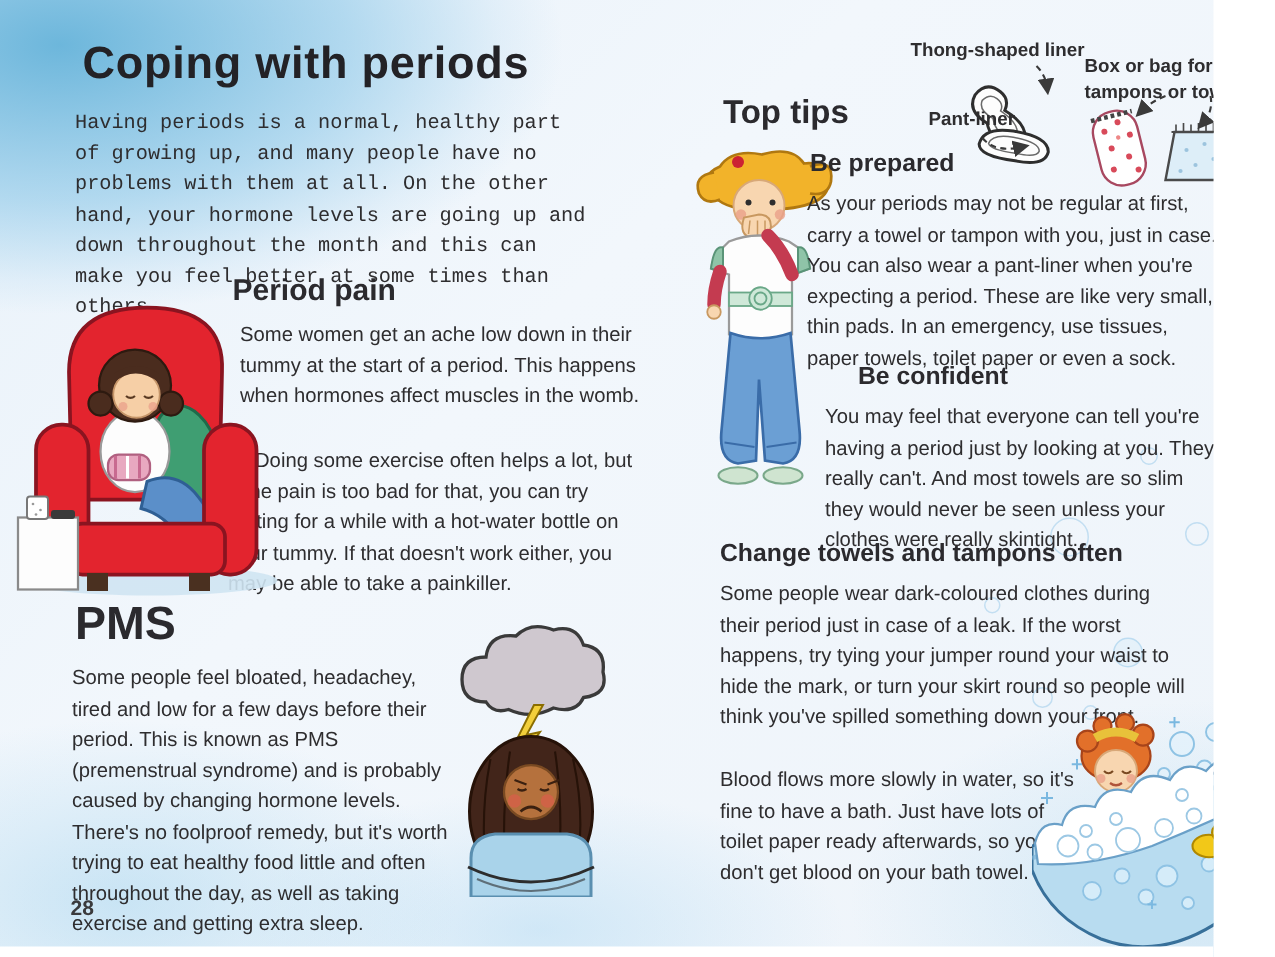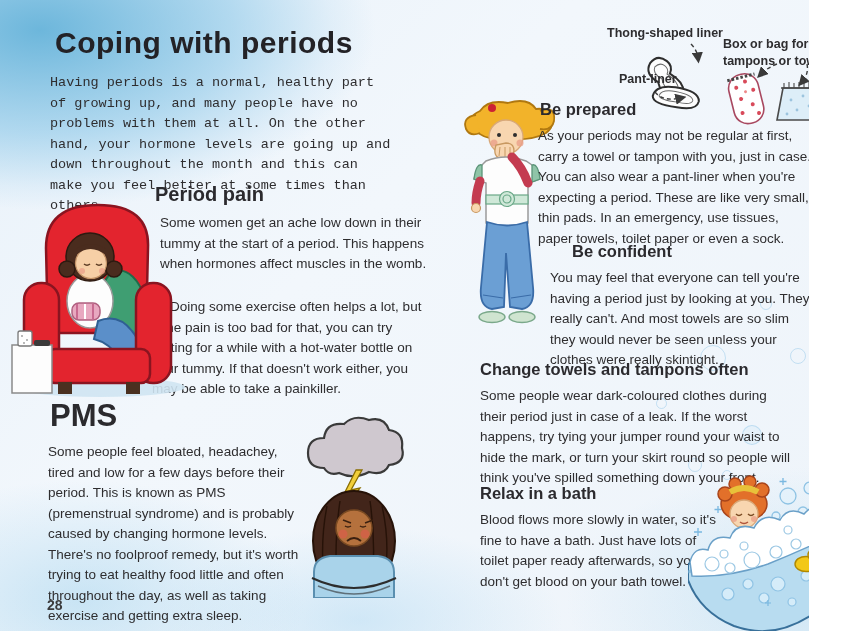--- a/index.html
+++ b/index.html
@@ -126,20 +126,21 @@
       <path d="M78,120 q3,2 6,0" stroke="#3a2010" stroke-width="1.5" fill="none"></path>
       <path d="M65,135 q7,-6 14,0" stroke="#3a2010" stroke-width="1.8" fill="none"></path>
     </g>
     <g>
       <path d="M32,166 Q32,152 48,150 L96,150 Q112,152 112,166 L112,192 L32,192 Z" fill="#a9d3ea" stroke="#5a8fb0" stroke-width="2"></path>
       <path d="M30,172 Q72,192 114,172" stroke="#2d2d2d" stroke-width="2" fill="none"></path>
       <path d="M36,180 Q72,196 108,180" stroke="#2d2d2d" stroke-width="1.4" fill="none" opacity="0.6"></path>
     </g>
   </svg>
 
+  <div class="txt" style="left:482px;top:62px;font-size:22px;font-weight:700;color:#2b2a2e;">Top tips</div>
 
   <svg style="position:absolute;left:595px;top:22px;" width="255" height="112" viewBox="0 0 255 112">
     <defs>
       <marker id="ah" markerWidth="8" markerHeight="8" refX="4" refY="4" orient="auto">
         <path d="M0,0 L8,4 L0,8 Z" fill="#3a3a3a"></path>
       </marker>
     </defs>
 
     <g transform="rotate(38 74 56)">
       <path d="M50,56 Q50,44 62,44 Q70,44 72,52 Q88,50 94,58 Q100,68 88,70 Q76,73 68,66 Q52,68 50,56 Z" fill="#fdfdfd" stroke="#2e2e2e" stroke-width="2"></path>
@@ -235,21 +236,20 @@
 
   <div class="txt h-sm" style="left:540px;top:100px;text-align:right;">Be prepared</div>
   <div class="txt body-txt" style="left:538px;top:126px;width:276px;">As your periods may not be regular at first, carry a towel or tampon with you, just in case. You can also wear a pant-liner when you're expecting a period. These are like very small, thin pads. In an emergency, use tissues, paper towels, toilet paper or even a sock.</div>
 
   <div class="txt h-sm" style="left:548px;top:242px;margin-left:24px;">Be confident</div>
   <div class="txt h-sm" style="left:480px;top:360px;">Change towels and tampons often</div>
 
   <div class="txt body-txt" style="left:550px;top:268px;width:262px;">You may feel that everyone can tell you're having a period just by looking at you. They really can't. And most towels are so slim they would never be seen unless your clothes were really skintight.</div>
   <div class="txt body-txt" style="left:480px;top:386px;width:316px;">Some people wear dark-coloured clothes during their period just in case of a leak. If the worst happens, try tying your jumper round your waist to hide the mark, or turn your skirt round so people will think you've spilled something down your front.</div>
 
-  <div class="txt h-sm" style="left:480px;top:484px;">Relax in a bath</div>
   <div class="txt body-txt" style="left:480px;top:510px;width:248px;">Blood flows more slowly in water, so it's fine to have a bath. Just have lots of toilet paper ready afterwards, so you don't get blood on your bath towel.</div>
 
   <svg style="position:absolute;left:688px;top:472px;" width="162" height="160" viewBox="0 0 162 160">
 
     <g stroke="#7ab8e0" stroke-width="1.3">
       <path d="M10,56 v8 M6,60 h8"></path>
         <path d="M30,34 v7 M26.5,37.5 h7"></path>
         <path d="M95,6 v7 M91.5,9.5 h7"></path>
       <path d="M142,64 v7 M138.5,67.5 h7"></path>
         <path d="M125,4 v6 M122,7 h6"></path>

